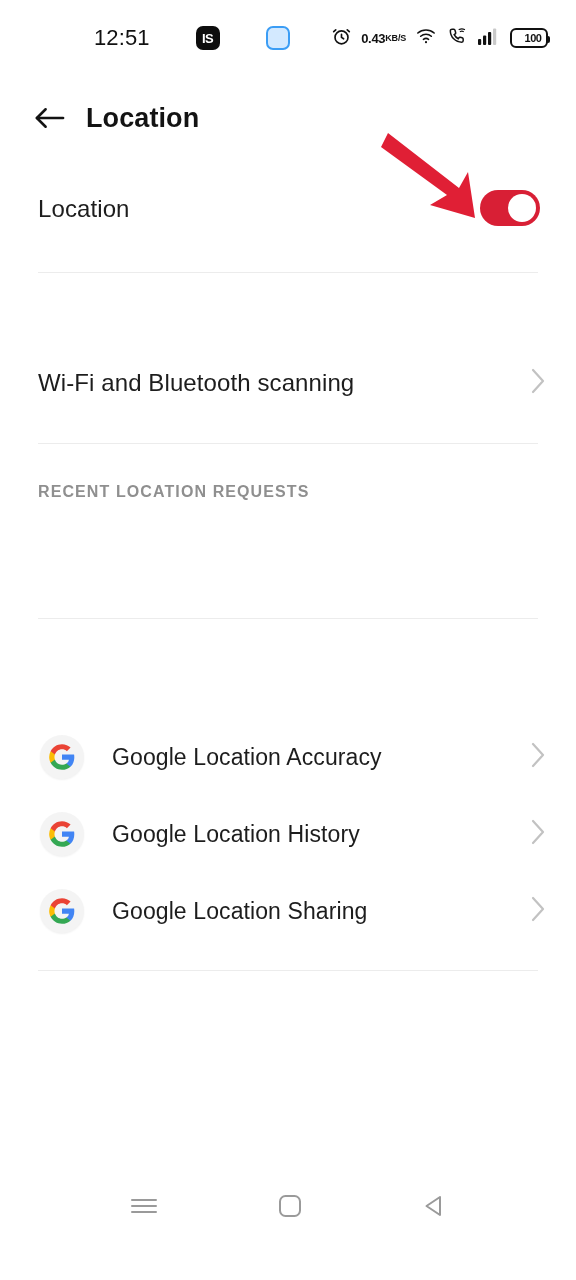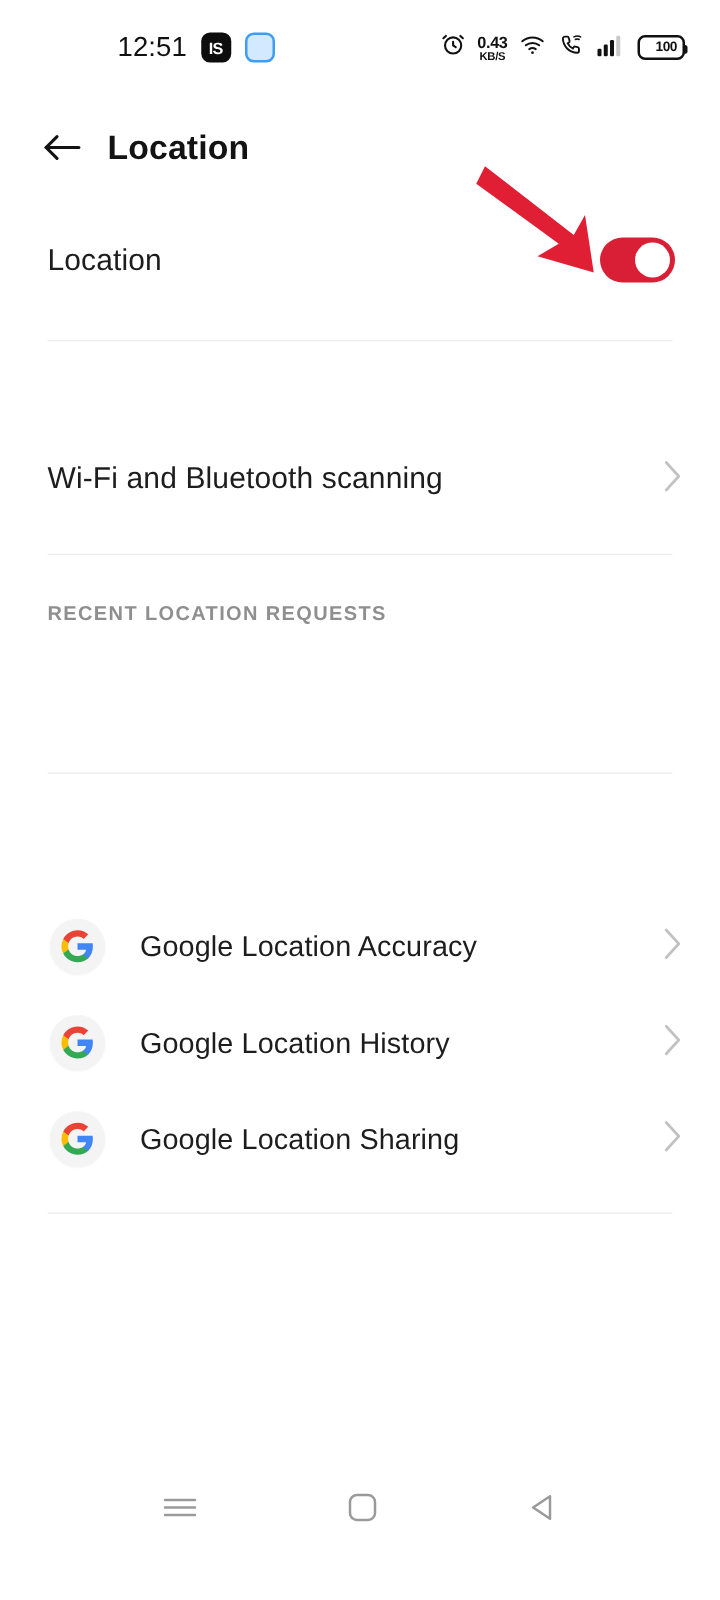--- a/index.html
+++ b/index.html
@@ -12,25 +12,25 @@
   #screen { position:relative; width:576px; height:1244px; background:#fff; }
 
   
   .statusbar{
     position:absolute; left:0; top:0; width:576px; height:76px;
     display:flex; align-items:center; justify-content:space-between;
     padding:0 28px 0 0;
   }
   .sb-left{ display:flex; align-items:center; gap:11px; padding-left:94px; }
   .sb-time{ font-size:22px; font-weight:500; color:#111; letter-spacing:0.1px; line-height:1; }
-  .sb-app-icon{ width:24px; height:24px; border-radius:7px; display:flex; align-items:center; justify-content:center; }
+  .sb-app-icon{ width:24px; height:24px; border-radius:7px; display:flex; align-items:center; justify-content:center;margin-left:35px; }
   .sb-app-dark{ background:#0d0d0d; color:#fff; font-size:13px; font-weight:700; letter-spacing:-0.5px; }
   .sb-app-blue{ background:#d3e9ff; border:2.5px solid #3b9df5; }
   .sb-right{ display:flex; align-items:center; gap:9px; }
-  .sb-net{ display:flex; flex-direction:column; align-items:center; line-height:1; }
+  .sb-net{ display:flex; flex-direction:row; align-items:center; line-height:1; }
   .sb-net-num{ font-size:13px; font-weight:700; color:#111; letter-spacing:-0.3px; }
   .sb-net-unit{ font-size:9px; font-weight:700; color:#111; letter-spacing:-0.2px; margin-top:1px; }
   .sb-batt{
     width:38px; height:20px; border:2px solid #111; border-radius:6px;
     display:flex; align-items:center; justify-content:center; position:relative;padding-left:8px;
   }
   .sb-batt::after{
     content:""; position:absolute; right:-4px; top:6px; width:3px; height:7px;
     background:#111; border-radius:0 2px 2px 0;
   }

